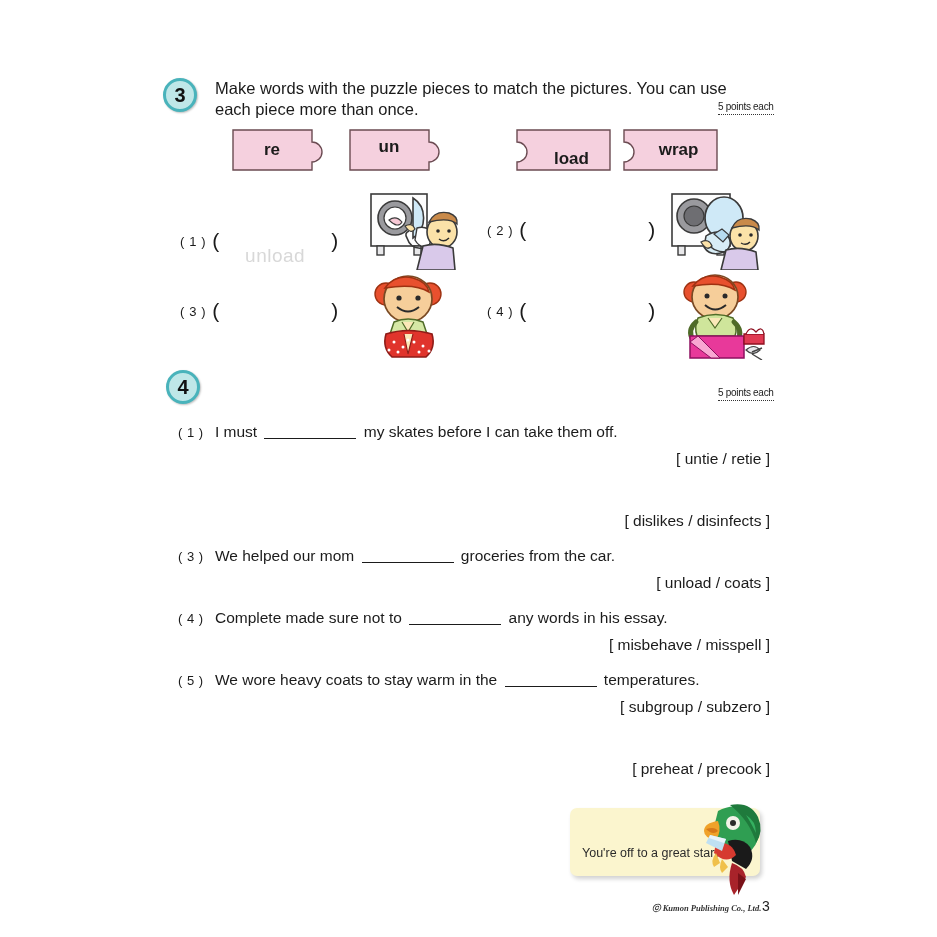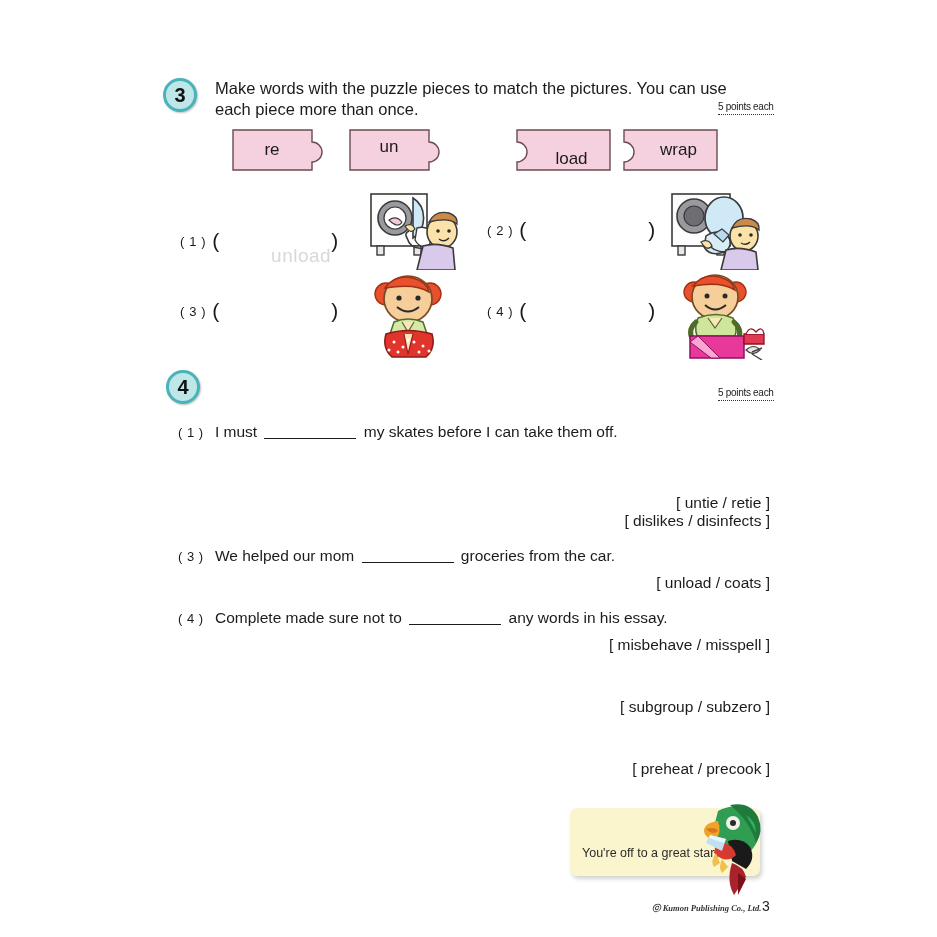--- a/index.html
+++ b/index.html
@@ -66,21 +66,21 @@
   }
   .piece {
     position: absolute;
     display: flex;
     align-items: center;
     justify-content: center;
     font-size: 17px;
     color: #1b1b1b;
     box-sizing: border-box;
   }
-  .piece .plabel { position: relative; z-index: 3; }
+  .piece .plabel { position: relative; z-index: 3; font-weight: bold; }
   .piece svg { position: absolute; left: 0; top: 0; }
 
   
   .ansrow {
     position: absolute;
     display: flex;
     align-items: center;
     font-size: 15px;
   }
   .qnum {
@@ -89,21 +89,21 @@
     white-space: nowrap;
     color: #1b1b1b;
   }
   .paren {
     font-size: 21px;
     color: #1b1b1b;
     font-weight: 300;
   }
   .ansblank {
     display: inline-block;
-    text-align: right;
+    text-align: center;
     font-size: 19px;
     color: #d8d8d8;
     letter-spacing: 0.5px;
     margin-top: 30px;
   }
 
   .pic { position: absolute; }
 
   
   .sent {
@@ -329,40 +329,46 @@
     <div class="badge">4</div>
   </div>
   <div class="points" style="left:718px; top:387px;">5 points each</div>
 
   <div class="sent" style="left:178px; top:423px;">
     <span class="sn">( 1 )</span>
     <span style="margin-left:7px;">I must</span>
     <span class="blankline"></span>
     <span>my skates before I can take them off.</span>
   </div>
-  <div class="brackets" style="top:450px;margin-top:44px;">[ untie / retie ]</div>
+  <div class="brackets" style="top:450px;">[ untie / retie ]</div>
 
   <div class="brackets" style="top:512px;">[ dislikes / disinfects ]</div>
 
   <div class="sent" style="left:178px; top:547px;">
     <span class="sn">( 3 )</span>
     <span style="margin-left:7px;">We helped our mom</span>
     <span class="blankline"></span>
     <span>groceries from the car.</span>
   </div>
   <div class="brackets" style="top:574px;">[ unload / coats ]</div>
 
   <div class="sent" style="left:178px; top:609px;">
     <span class="sn">( 4 )</span>
     <span style="margin-left:7px;">Complete made sure not to</span>
     <span class="blankline"></span>
     <span>any words in his essay.</span>
   </div>
   <div class="brackets" style="top:636px;">[ misbehave / misspell ]</div>
 
+  <div class="sent" style="left:178px; top:671px;">
+    <span class="sn">( 5 )</span>
+    <span style="margin-left:7px;">We wore heavy coats to stay warm in the</span>
+    <span class="blankline"></span>
+    <span>temperatures.</span>
+  </div>
   <div class="brackets" style="top:698px;">[ subgroup / subzero ]</div>
 
   <div class="brackets" style="top:760px;">[ preheat / precook ]</div>
 
   <div class="banner-wrap" style="left:570px; top:808px; width:200px; height:90px;">
     <div class="banner"></div>
     <div class="banner-text">You're off to a great start!</div>
     <div class="parrot">
       <svg width="78" height="96" viewBox="0 0 78 96">
         <path d="M30,10 q18,-10 34,2 q12,10 6,26 q-4,12 -16,18 l-12,-6 q-14,-10 -16,-24 Z" fill="#2f9e52"></path>

